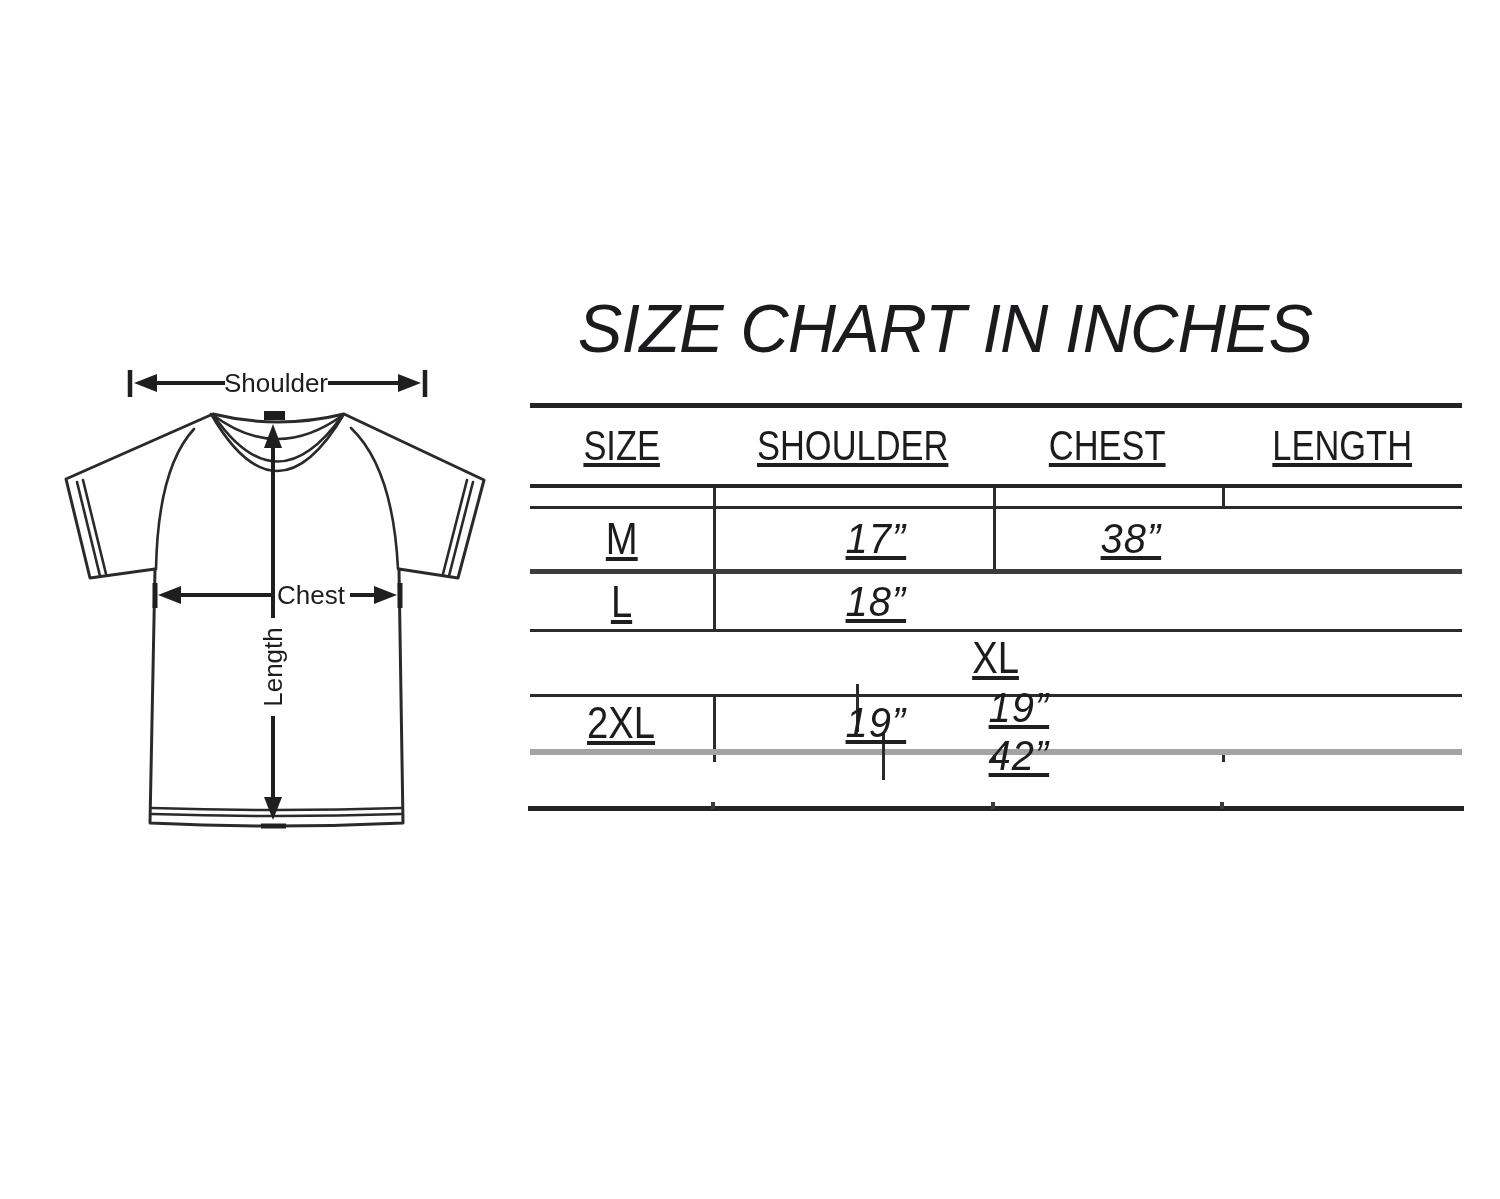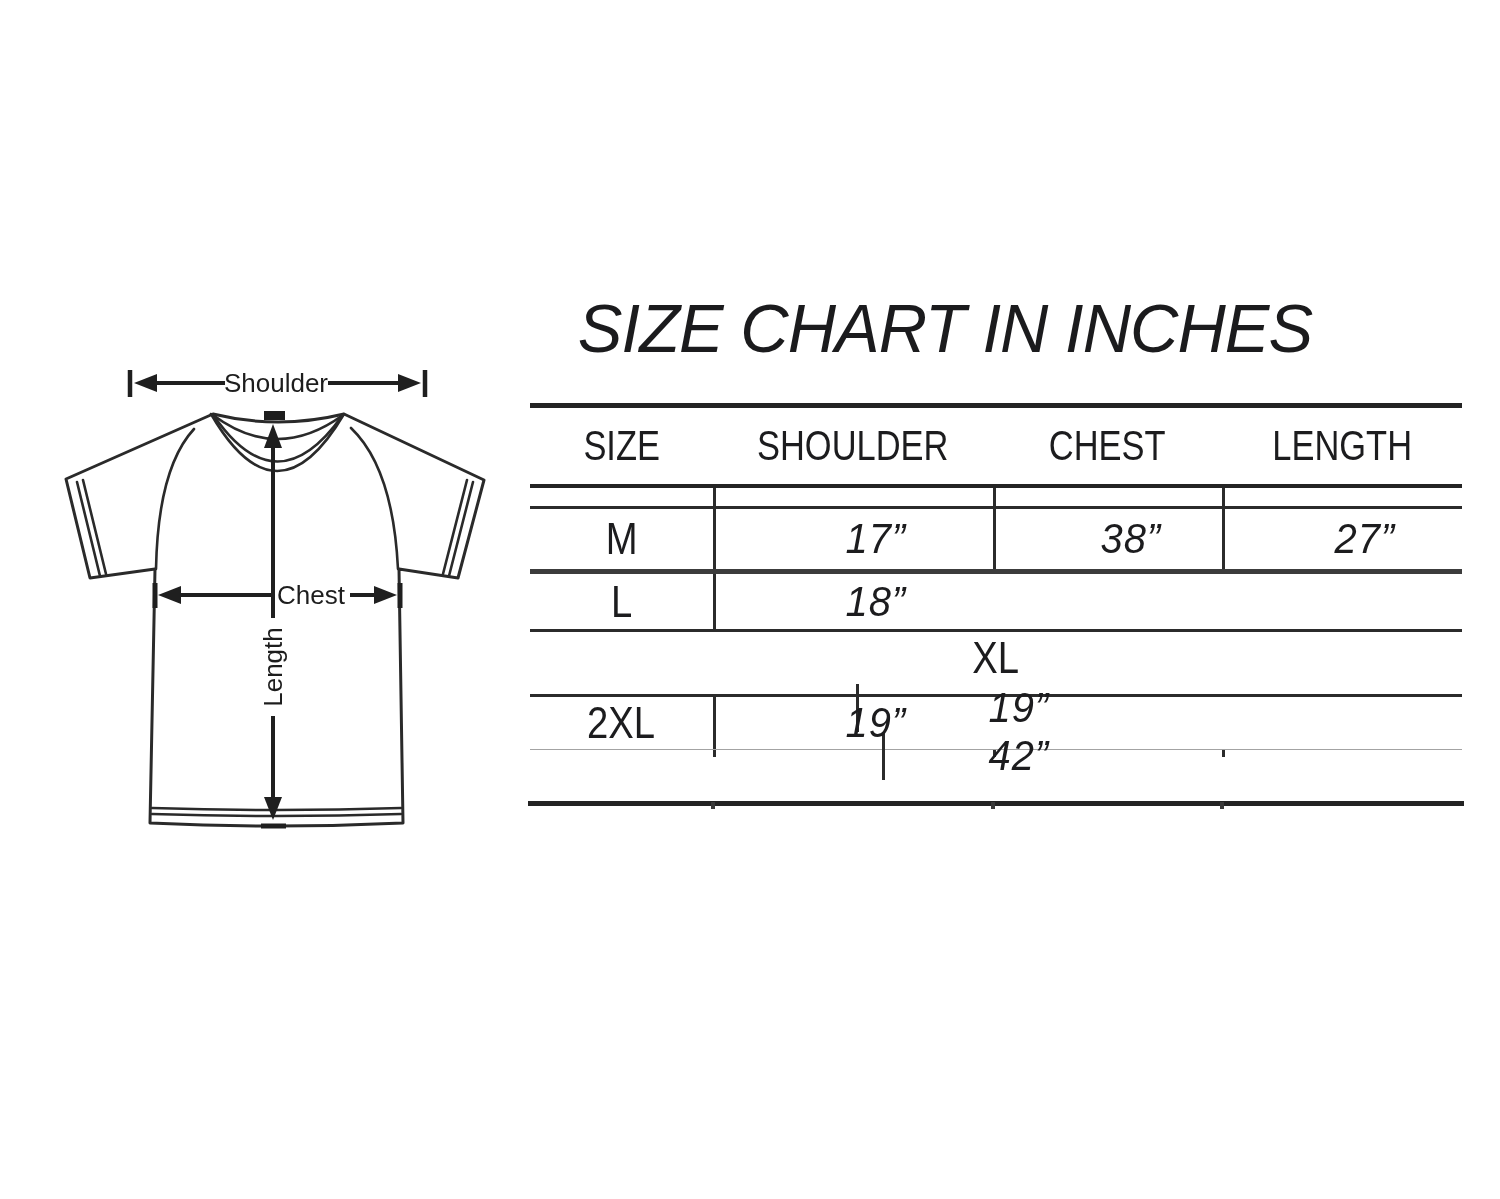--- a/index.html
+++ b/index.html
@@ -20,20 +20,21 @@
     margin:0;text-align:center;
     font-size:69px;line-height:72px;font-style:italic;font-weight:500;
     letter-spacing:-1px;color:#1b1b1d;white-space:nowrap;
     transform:scaleX(0.97);transform-origin:center;
   }
 
   
   .size-table{
     position:absolute;left:530px;top:403px;width:932px;
     border-top:5px solid #232323;
+    text-decoration:underline;
   }
   .trow{display:flex;align-items:center;}
   .col1{width:183px;}
   .col2{width:280px;}
   .col3{width:229px;}
   .col4{width:240px;}
   .cell{
     box-sizing:border-box;height:100%;
     display:flex;align-items:center;justify-content:center;
   }
@@ -42,21 +43,21 @@
   .thead .cell{border:none;} 
   .hx{
     display:inline-block;font-size:42px;font-weight:500;letter-spacing:0;
     transform:scaleX(0.82);transform-origin:center;white-space:nowrap;
     color:#1c1c1e;
   }
   .spacer-row{height:18px;border-bottom:3px solid #2b2b2b;}
   .row-m{height:60px;border-bottom:5px solid #3c3c3c;}
   .row-l{height:55px;border-bottom:3px solid #2b2b2b;}
   .row-xl{height:62px;border-bottom:3px solid #2b2b2b;flex-direction:column;}
-  .row-2xl{height:52px;border-bottom:1px solid #a3a3a3;}
+  .row-2xl{height:52px;border-bottom:6px solid #a3a3a3;}
   .ext-row{height:7px;}
   .size-txt{
     display:inline-block;font-size:45px;font-weight:500;
     transform:scaleX(0.85);transform-origin:center;color:#1c1c1e;
   }
   .val-txt{
     display:inline-block;font-size:42px;font-style:italic;font-weight:500;
     transform:scaleX(0.95);transform-origin:center;color:#1c1c1e;
     letter-spacing:1px;
   }
@@ -155,23 +156,20 @@
     <div class="trow row-m">
       <div class="cell col1">
           <span class="size-txt">M</span>
         </div>
       <div class="cell col2 vline">
           <span class="val-txt">17”</span>
         </div>
       <div class="cell col3 vline">
           <span class="val-txt">38”</span>
         </div>
-      <div class="cell col4 vline">
-          <span class="val-txt">27”</span>
-        </div>
     </div>
 
     <div class="trow row-l">
       <div class="cell col1">
           <span class="size-txt">L</span>
         </div>
       <div class="cell col2 vline">
           <span class="val-txt">18”</span>
         </div>
     </div>

